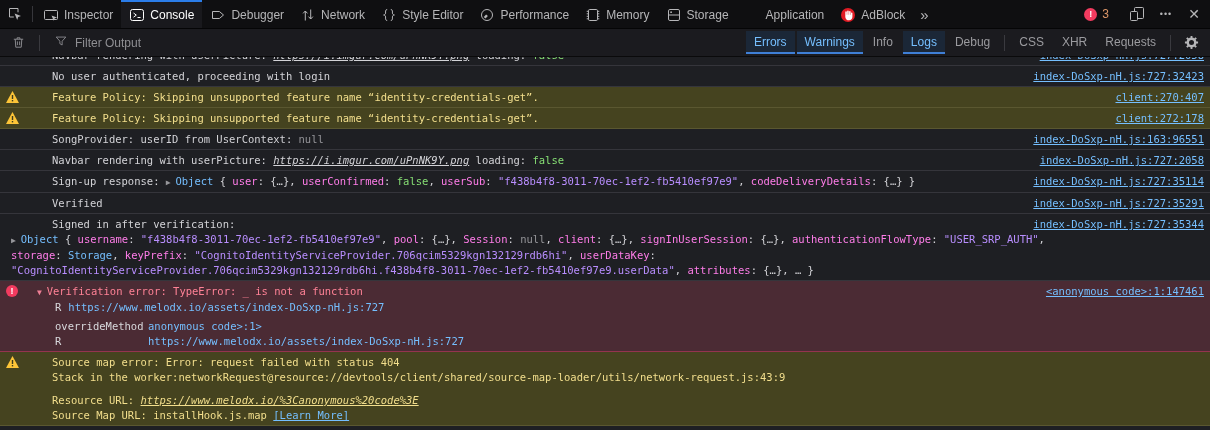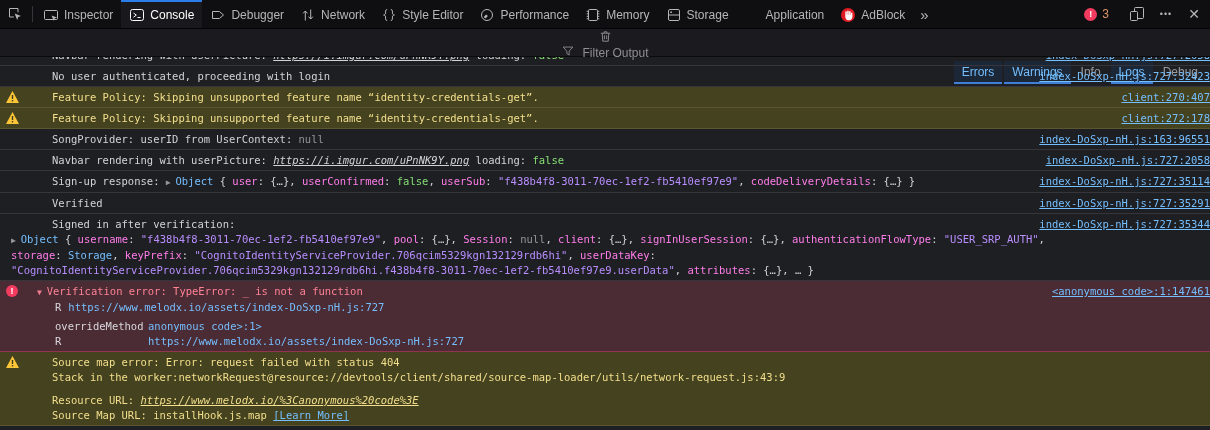--- a/index.html
+++ b/index.html
@@ -33,21 +33,21 @@
     color:#dc9668; font:inherit; font-size:12px; padding:0 8px; }
   .errdot {
     width:13px; height:13px; border-radius:50%; background:var(--badge,#f23b5f);
     color:#fff; font-size:9px; font-weight:bold; display:flex; align-items:center;
     justify-content:center; line-height:13px;
   }
   .glyphbtn { background:none; border:none; color:#b6b6b8; font-size:14px; padding:0 8px; }
   
   .filterbar {
     height:28px; background:#1b1b1f; display:flex; align-items:center;
-    font-size:12px; color:#8f8f93; padding:0 4px; border-bottom:1px solid #0a0a0b;flex-direction:column;
+    font-size:12px; color:#8f8f93; padding:0 4px; border-bottom:1px solid #0a0a0b;
   }
   .filter-input { display:flex; align-items:center; gap:7px; padding:0 8px; color:#8f8f93; }
   .fgroup { margin-left:auto; display:flex; align-items:center; gap:2px; }
   .fgroup2 { display:flex; align-items:center; gap:2px; }
   .fbtn {
     border:none; background:none; color:#9b9b9f; font:inherit; padding:4px 8px 5px;
     white-space:nowrap; cursor:default;
   }
   .fbtn.on { color:var(--link,#75bfff); background:#1b2737; box-shadow:inset 0 -2px 0 #3f7fd6; }
   .vsep2 { width:1px; height:16px; background:#3a3a3f; margin:0 6px; }
@@ -55,21 +55,21 @@
   .console {
     height:373px; overflow:hidden; background:#1e1f23;
     font-family:"DejaVu Sans Mono", monospace; font-size:10.5px; color:#d3d3d7;
   }
   .row { position:relative; padding:3px 10px 2px 21px; border-bottom:1px solid #35353b; min-height:21px; }
   .row.clip-top { margin-top:-12px; }
   .row.warn { background:var(--warnbg,#45431f); color:var(--warntext,#f3df8d); border-bottom-color:#5a5730; }
   .row.error { background:var(--errbg,#4b2b34); color:var(--errtext,#ff8296); border-bottom-color:#93344e; }
   .line { line-height:15px; white-space:pre;margin-left:31px; }
   .row-link {
-    position:absolute; top:3px; right:0; line-height:15px;
+    position:absolute; top:3px; right:6px; line-height:15px;
     color:var(--link,#75bfff); text-decoration:underline; white-space:nowrap;
   }
   .warn-icon { position:absolute; left:6px; top:4px; }
   .error-icon {
     position:absolute; left:6px; top:4px; width:12px; height:12px; border-radius:50%;
     background:var(--badge,#f13a5f); color:#fff; font-size:9px; font-weight:700;
     text-align:center; line-height:12px; font-family:"Liberation Sans",sans-serif;
   }
   .seg-u  { font-style:italic; text-decoration:underline; }
   .seg-b  { color:var(--bool,#86de74);text-align:center; }

